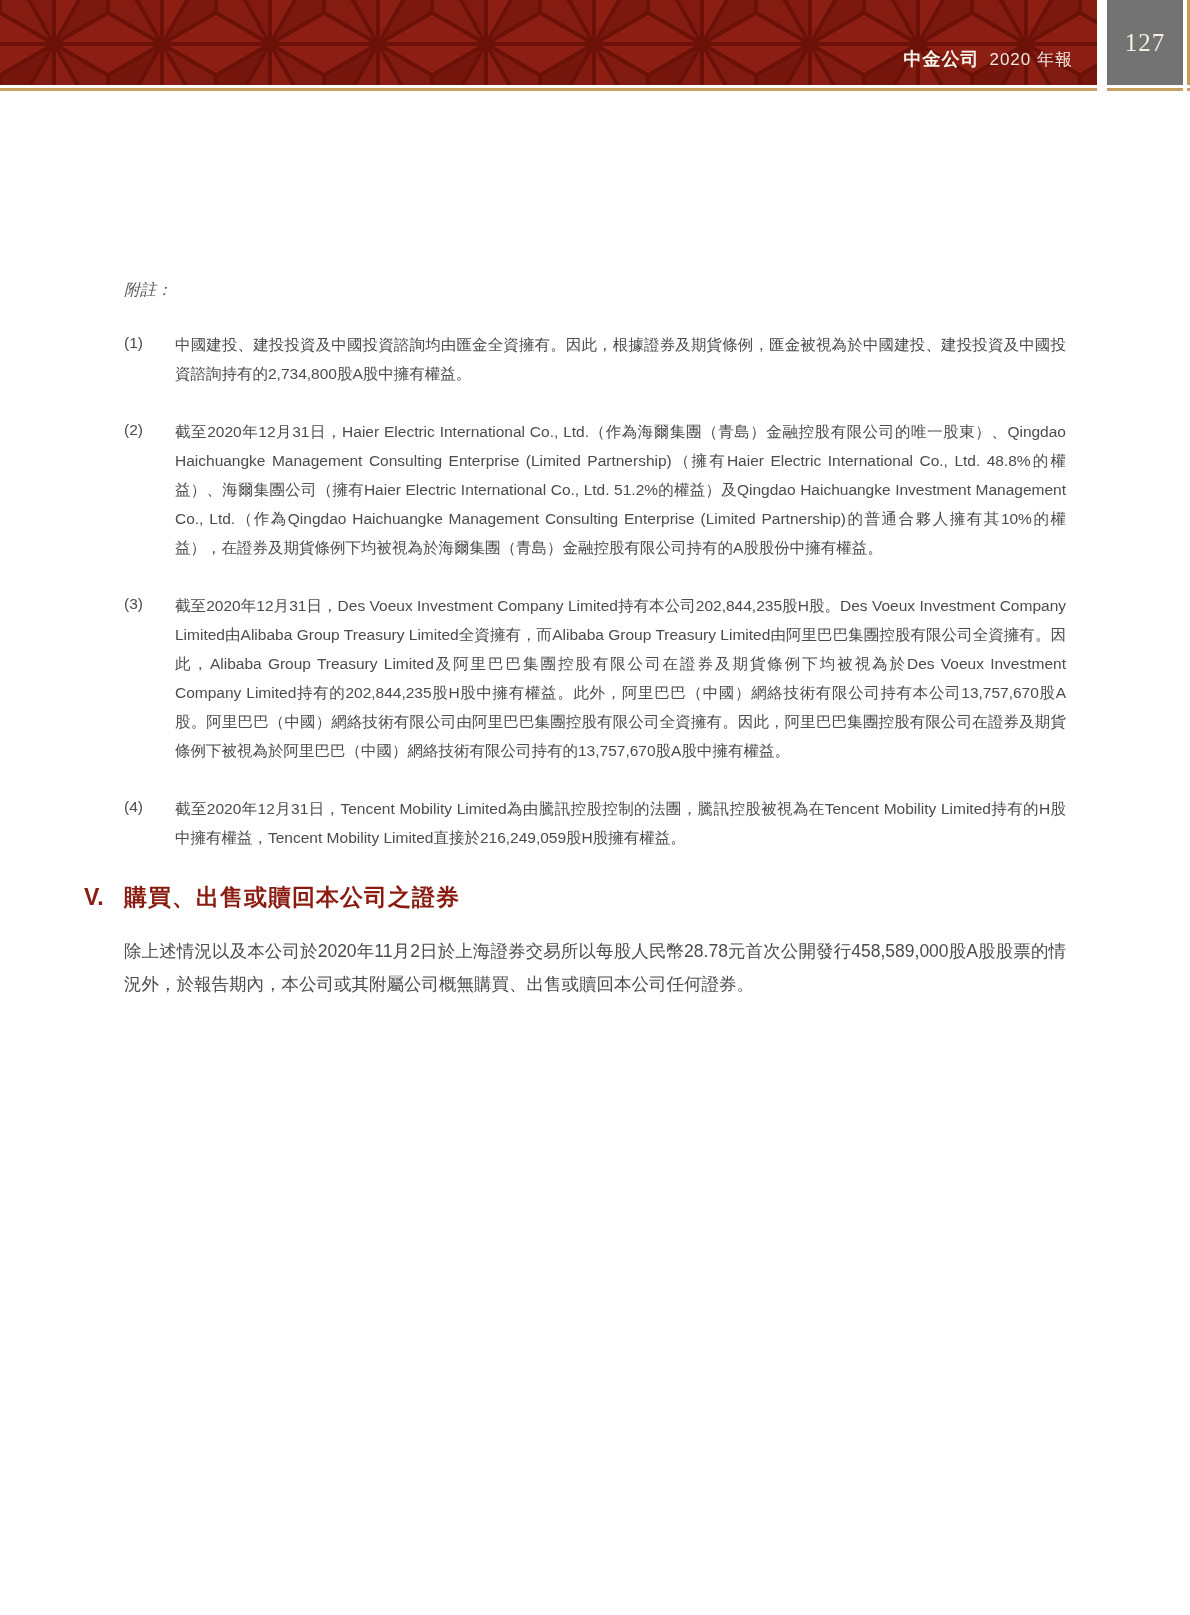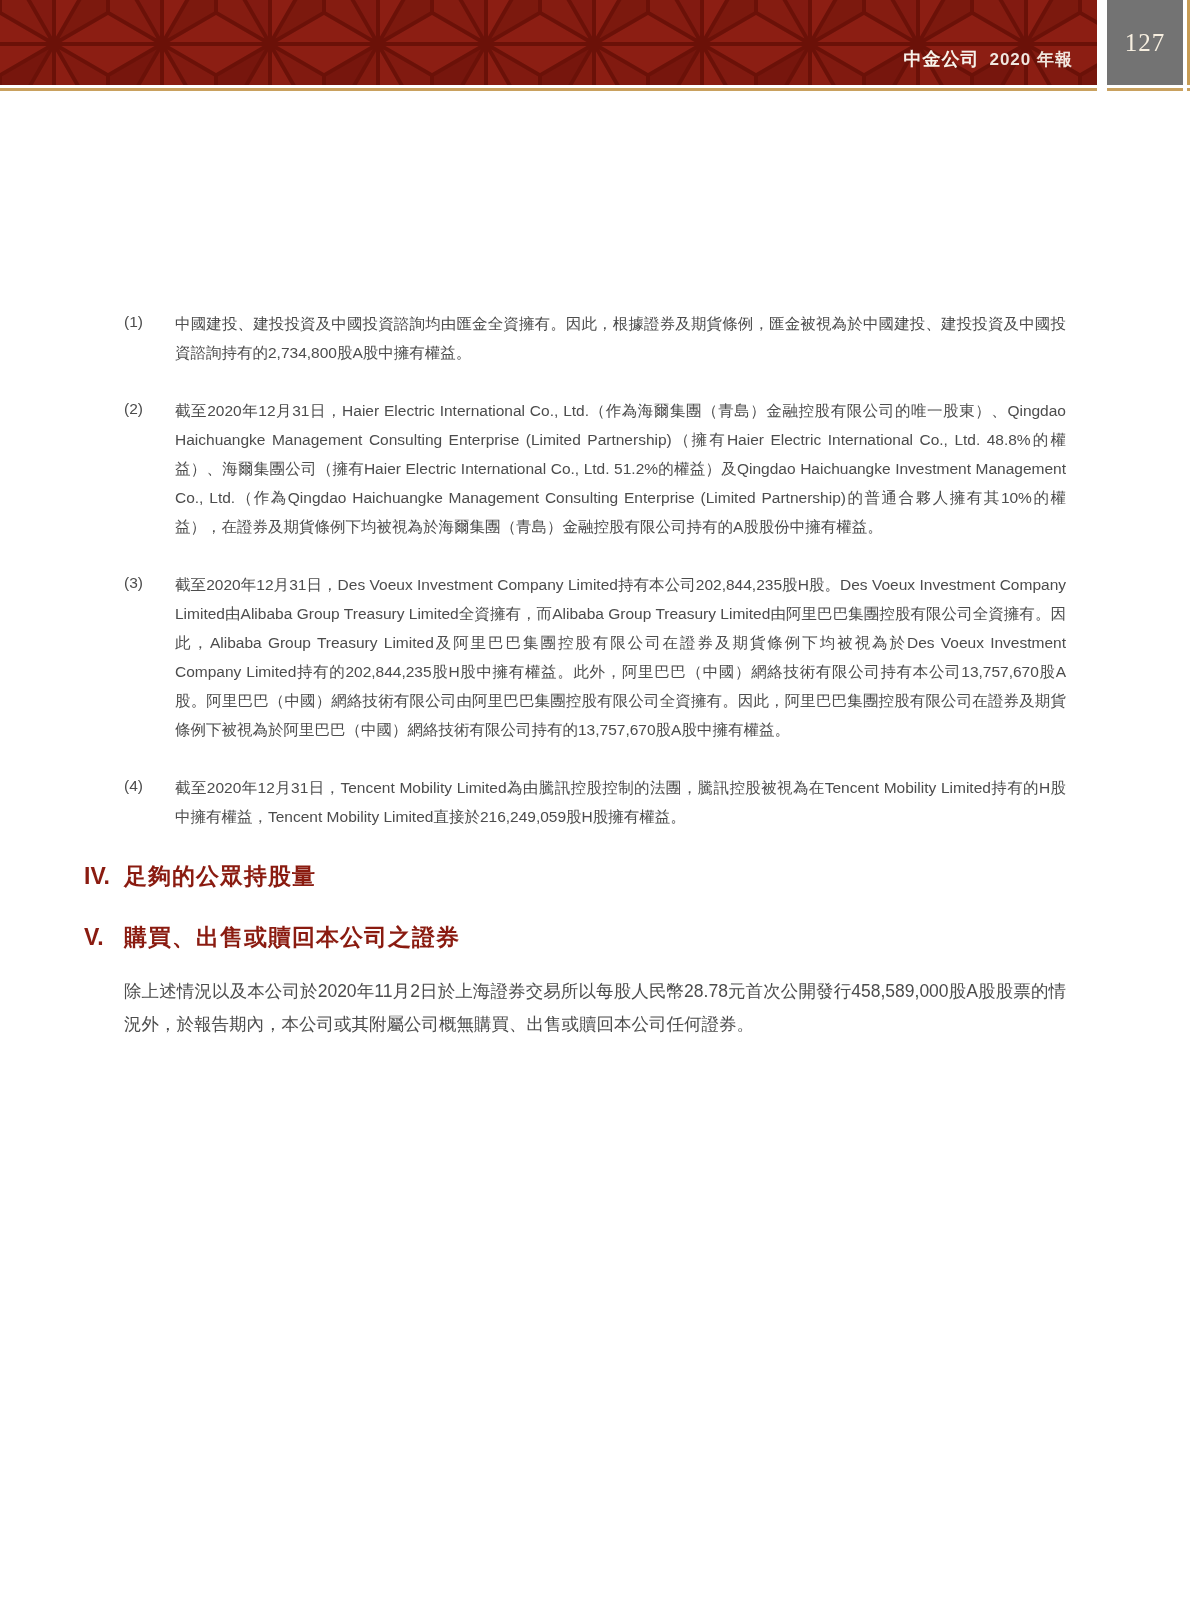--- a/index.html
+++ b/index.html
@@ -12,21 +12,21 @@
 
   
   .band { position:absolute; left:0; top:0; width:1097px; height:85px; overflow:hidden; }
   .band svg { display:block; }
   .band-text {
     position:absolute; right:24px; top:47px; height:24px;
     display:flex; align-items:center; gap:10px;
     color:#f7f2ea; font-size:17px; white-space:nowrap;
   }
   .brand-bold { font-weight:bold; font-size:18px; letter-spacing:1px; }
-  .brand-reg  { font-weight:bold; opacity:.95; letter-spacing:1px; }
+  .brand-reg  { font-weight:normal; opacity:.95; letter-spacing:1px; }
 
   .pagebox {
     position:absolute; left:1107px; top:0; width:76px; height:85px;
     background:#737373; display:flex; align-items:center; justify-content:center;
   }
   .pagebox .num {
     font-family:"Liberation Serif", serif; font-size:25px; color:#f7efe0; letter-spacing:1px;
   }
   .edge-sliver { position:absolute; left:1187px; top:0; width:3px; height:85px; background:#c79c55; }
 
@@ -107,42 +107,39 @@
     <span class="num">127</span>
   </div>
   <div class="edge-sliver"></div>
 
   <div class="rule r1"></div>
   <div class="rule r2"></div>
   <div class="rule r3"></div>
 
   <div class="content">
 
+    <div class="notes-label">附註：</div>
 
     <div class="note">
       <div class="note-num">(1)</div>
       <div class="note-text">中國建投、建投投資及中國投資諮詢均由匯金全資擁有。因此，根據證券及期貨條例，匯金被視為於中國建投、建投投資及中國投資諮詢持有的2,734,800股A股中擁有權益。</div>
     </div>
     <div class="note">
       <div class="note-num">(2)</div>
       <div class="note-text">截至2020年12月31日，Haier Electric International Co., Ltd.（作為海爾集團（青島）金融控股有限公司的唯一股東）、Qingdao Haichuangke Management Consulting Enterprise (Limited Partnership)（擁有Haier Electric International Co., Ltd. 48.8%的權益）、海爾集團公司（擁有Haier Electric International Co., Ltd. 51.2%的權益）及Qingdao Haichuangke Investment Management Co., Ltd.（作為Qingdao Haichuangke Management Consulting Enterprise (Limited Partnership)的普通合夥人擁有其10%的權益），在證券及期貨條例下均被視為於海爾集團（青島）金融控股有限公司持有的A股股份中擁有權益。</div>
     </div>
     <div class="note">
       <div class="note-num">(3)</div>
       <div class="note-text">截至2020年12月31日，Des Voeux Investment Company Limited持有本公司202,844,235股H股。Des Voeux Investment Company Limited由Alibaba Group Treasury Limited全資擁有，而Alibaba Group Treasury Limited由阿里巴巴集團控股有限公司全資擁有。因此，Alibaba Group Treasury Limited及阿里巴巴集團控股有限公司在證券及期貨條例下均被視為於Des Voeux Investment Company Limited持有的202,844,235股H股中擁有權益。此外，阿里巴巴（中國）網絡技術有限公司持有本公司13,757,670股A股。阿里巴巴（中國）網絡技術有限公司由阿里巴巴集團控股有限公司全資擁有。因此，阿里巴巴集團控股有限公司在證券及期貨條例下被視為於阿里巴巴（中國）網絡技術有限公司持有的13,757,670股A股中擁有權益。</div>
     </div>
     <div class="note">
       <div class="note-num">(4)</div>
       <div class="note-text">截至2020年12月31日，Tencent Mobility Limited為由騰訊控股控制的法團，騰訊控股被視為在Tencent Mobility Limited持有的H股中擁有權益，Tencent Mobility Limited直接於216,249,059股H股擁有權益。</div>
     </div>
 
-    <div class="section-head">
-      <span class="sec-num">IV.</span>
-      <span class="sec-title">足夠的公眾持股量</span>
-    </div>
 
     <div class="section-head">
       <span class="sec-num">V.</span>
       <span class="sec-title">購買、出售或贖回本公司之證券</span>
     </div>
     <div class="para">除上述情況以及本公司於2020年11月2日於上海證券交易所以每股人民幣28.78元首次公開發行458,589,000股A股股票的情況外，於報告期內，本公司或其附屬公司概無購買、出售或贖回本公司任何證券。</div>
 
   </div>
 </div>
 

